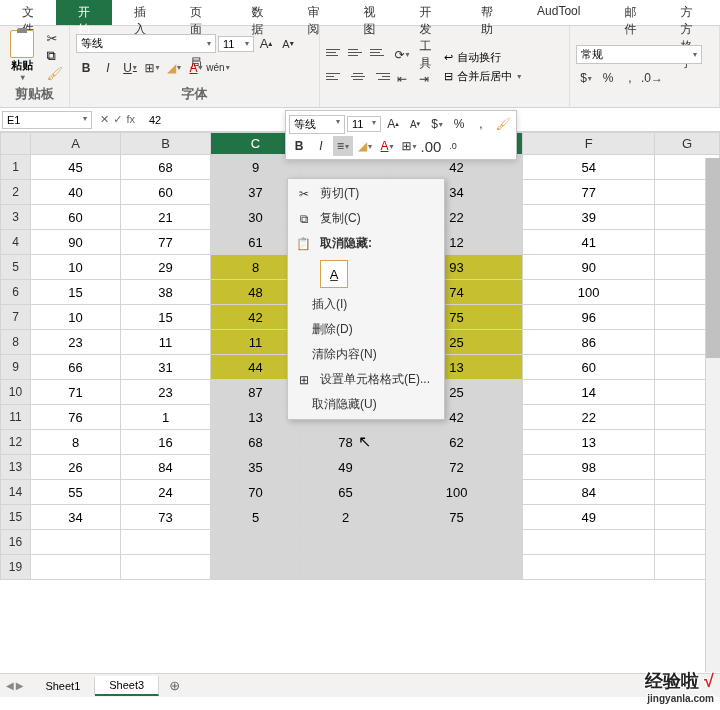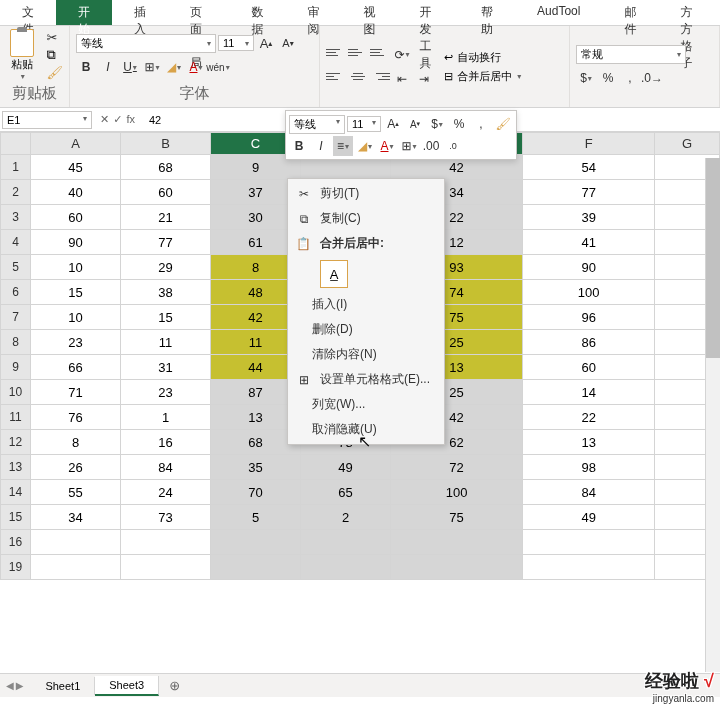--- a/index.html
+++ b/index.html
@@ -3,22 +3,22 @@
 <meta charset="utf-8">
 <style>
 *{box-sizing:border-box;margin:0;padding:0;font-family:"Microsoft YaHei",Arial,sans-serif;}
 body{background:#fff;width:720px;height:710px;overflow:hidden;position:relative;}
 .menubar{background:#fff;display:flex;height:26px;border-bottom:1px solid #d4d4d4;}
 .menutab{padding:4px 22px;font-size:12px;color:#333;cursor:pointer;}
 .menutab.active{background:#217346;color:#fff;}
 .ribbon{background:#f3f2f1;height:82px;display:flex;border-bottom:1px solid #d4d4d4;}
 .rgroup{display:flex;flex-direction:column;padding:2px 6px;border-right:1px solid #e1dfdd;}
 .rgroup-body{flex:1;display:flex;gap:4px;align-items:center;}
-.rgroup-label{font-size:15px;color:#666;text-align:center;padding:2px 0;}
-.paste-big{display:flex;flex-direction:column;align-items:center;width:36px;}
+.rgroup-label{font-size:13px;color:#666;text-align:center;padding:2px 0;font-weight:bold;}
+.paste-big{display:flex;flex-direction:column;align-items:center;width:36px;font-weight:bold;}
 .icon-clipboard{width:24px;height:28px;background:#fff;border:1px solid #d9a34a;border-radius:2px;position:relative;}
 .icon-clipboard::before{content:"";position:absolute;top:-3px;left:6px;width:10px;height:5px;background:#888;border-radius:2px 2px 0 0;}
 .paste-side{display:flex;flex-direction:column;gap:2px;padding-left:4px;}
 .icon-scissors{font-size:13px;color:#333;}
 .icon-copy{font-size:13px;}
 .icon-brush{font-size:13px;color:#d9a34a;}
 .font-box{display:flex;flex-direction:column;gap:4px;}
 .font-row{display:flex;gap:2px;align-items:center;}
 .dropdown{border:1px solid #c8c6c4;background:#fff;font-size:11px;padding:1px 4px;display:flex;align-items:center;justify-content:space-between;}
 .dd-font{width:140px;}
@@ -61,21 +61,21 @@
 .cm-paste-opts{padding:4px 8px 4px 32px;}
 .paste-opt-icon{width:28px;height:28px;border:1px solid #d9a34a;background:#fff;display:inline-flex;align-items:center;justify-content:center;font-size:13px;}
 .cursor{position:absolute;top:432px;left:358px;z-index:20;font-size:16px;pointer-events:none;}
 .sheet-tabs{position:absolute;bottom:13px;left:0;right:0;height:24px;background:#f3f2f1;border-top:1px solid #d4d4d4;display:flex;align-items:center;padding-left:6px;}
 .nav-arrows{display:flex;gap:2px;padding-right:8px;}
 .nav-arrow{font-size:10px;color:#888;}
 .stab{padding:3px 14px;font-size:11px;border-right:1px solid #d4d4d4;cursor:pointer;}
 .stab.active{background:#fff;border-bottom:2px solid #217346;}
 .add-sheet{padding:0 10px;font-size:13px;color:#666;}
 .watermark{position:absolute;bottom:6px;right:6px;z-index:30;color:#222;font-weight:bold;font-size:18px;text-shadow:1px 1px 0 #fff,-1px -1px 0 #fff,1px -1px 0 #fff,-1px 1px 0 #fff;}
-.wm-sub{font-size:10px;font-weight:normal;display:block;text-align:right;color:#333;}
+.wm-sub{font-size:10px;font-weight:bold;display:block;text-align:right;color:#333;}
 .wm-check{color:#d22;font-weight:bold;}
 .scroll-right{position:absolute;right:0;top:158px;bottom:38px;width:15px;background:#f1f1f1;border-left:1px solid #d4d4d4;}
 .scroll-right-thumb{position:absolute;top:0;width:100%;height:200px;background:#c1c1c1;}
 </style>
 </head>
 <body>
 
 <div class="menubar">
   <div class="menutab">文件</div>
   <div class="menutab active">开始</div>
@@ -197,21 +197,21 @@
             <span>合并后居中</span>
             <span class="tiny-arrow">▾</span>
           </div>
       </div>
     </div>
   </div>
 
   <div class="rgroup" style="flex:1">
     <div class="rgroup-body">
       <div class="num-group">
-        <div class="dropdown" style="width:110px">
+        <div class="dropdown" style="width:126px">
             <span>常规</span>
             <span class="tiny-arrow">▾</span>
           </div>
         <div class="font-row">
           <span class="ibtn">$<span class="tiny-arrow">▾</span></span>
           <span class="ibtn">%</span>
           <span class="ibtn">,</span>
           <span class="ibtn">.0→</span>
         </div>
       </div>
@@ -239,21 +239,21 @@
   <div class="ft-row" style="margin-top:2px">
     <span class="ibtn b">B</span>
     <span class="ibtn i">I</span>
     <span class="ibtn" style="background:#d0d0d0">≡<span class="tiny-arrow">▾</span></span>
     <span class="ibtn" style="color:#d9a34a">◢<span class="tiny-arrow">▾</span></span>
     <span class="ibtn" style="color:#c00">
         <u>A</u>
         <span class="tiny-arrow">▾</span>
       </span>
     <span class="ibtn">⊞<span class="tiny-arrow">▾</span></span>
-    <span class="ibtn" style="font-size:12px">.00</span>
+    <span class="ibtn" style="font-size:15px">.00</span>
     <span class="ibtn" style="font-size:9px">.0</span>
   </div>
 </div>
 
 <div class="namebox-bar">
   <div class="namebox">
       <span>E1</span>
       <span class="tiny-arrow">▾</span>
     </div>
   <div class="fx-btns">
@@ -455,38 +455,35 @@
   <div class="cm-item">
       <span class="cm-icon">✂</span>
       <span>剪切(T)</span>
     </div>
   <div class="cm-item">
       <span class="cm-icon">⧉</span>
       <span>复制(C)</span>
     </div>
   <div class="cm-item">
       <span class="cm-icon">📋</span>
-      <b><span>合并后居中:</span></b>
+      <b><span>取消隐藏:</span></b>
     </div>
   <div class="cm-paste-opts"><div class="paste-opt-icon">A̲</div></div>
   <div class="cm-item cm-label-only">
       <span>插入(I)</span>
     </div>
   <div class="cm-item cm-label-only">
       <span>删除(D)</span>
     </div>
   <div class="cm-item cm-label-only">
       <span>清除内容(N)</span>
     </div>
   <div class="cm-item">
       <span class="cm-icon">⊞</span>
       <span>设置单元格格式(E)...</span>
-    </div>
-  <div class="cm-item cm-label-only">
-      <span>列宽(W)...</span>
     </div>
   <div class="cm-item cm-label-only">
       <span>取消隐藏(U)</span>
     </div>
 </div>
 
 <div class="cursor">↖</div>
 
 <div class="scroll-right">
     <div class="scroll-right-thumb"></div>

